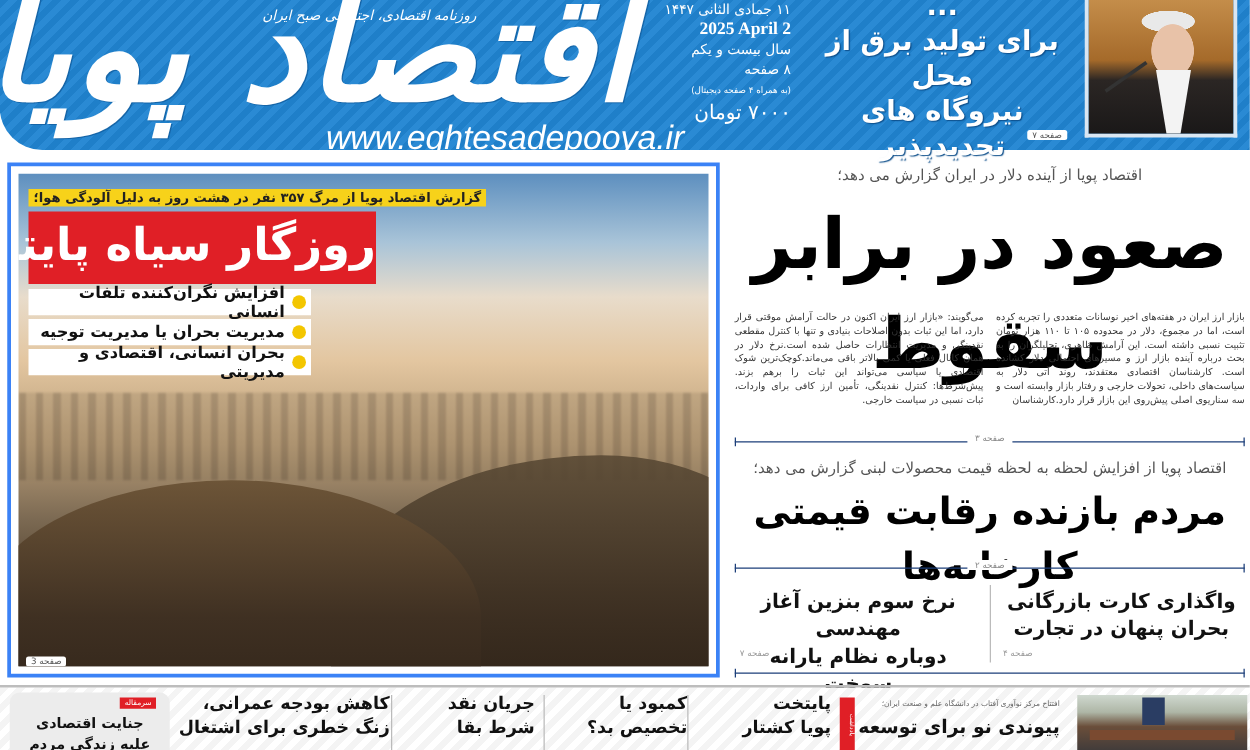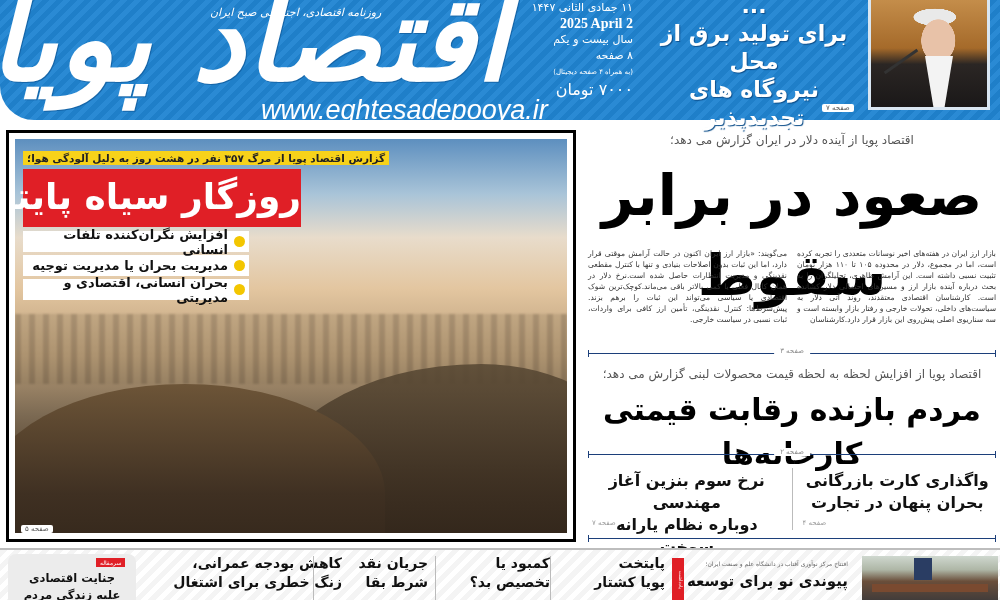--- a/index.html
+++ b/index.html
@@ -50,21 +50,21 @@
   .top-photo .collar { position: absolute; left: 54px; top: 56px; width: 28px; height: 51px; background: #f3f3f3; clip-path: polygon(0 0, 100% 0, 70% 100%, 30% 100%); }
   .top-photo .mic { position: absolute; left: 10px; top: 60px; width: 40px; height: 3px; background: #333; transform: rotate(-35deg); }
   .page-tag-blue {
     position: absolute; left: 822px; top: 104px; background: #fff; color: #555;
     font-size: 7px; padding: 0 4px; border-radius: 2px;
   }
 
   
   .photo-box {
     position: absolute; left: 6px; top: 130px; width: 570px; height: 412px;
-    border: 3px solid #000000; background: #fff; padding: 3px;
+    border: 3px solid #3b82f6; background: #fff; padding: 3px;
   }
   .photo {
     position: absolute; left: 6px; top: 6px; width: 552px; height: 394px; overflow: hidden;
     background: linear-gradient(180deg, #5d8fbf 0%, #a9c4d8 14%, #e8dccb 25%, #e3c6a0 38%, #b89c78 55%, #7c6a53 70%, #4d3d2c 85%, #3a2c1f 100%);
   }
   .hill1 { position: absolute; left: -30px; top: 245px; width: 400px; height: 220px; border-radius: 50% 50% 0 0; background: linear-gradient(180deg, #6d5538 0%, #3f3022 50%, #2a1f15 100%); }
   .hill2 { position: absolute; left: 250px; top: 225px; width: 360px; height: 220px; border-radius: 60% 40% 0 0; background: linear-gradient(180deg, #5a4a35 0%, #3a2d20 60%, #2a1f15 100%); opacity: .9; }
   .city { position: absolute; left: 0; top: 175px; width: 552px; height: 70px; background: repeating-linear-gradient(90deg, rgba(90,75,55,.35) 0 6px, rgba(140,120,90,.25) 6px 14px); filter: blur(1px); }
   .kicker-yellow {
     position: absolute; left: 8px; top: 12px; background: #f7d21a; color: #222;
@@ -183,21 +183,21 @@
       </div>
       <div class="bullet">
         <span class="dot"></span>
         <span>مدیریت بحران یا مدیریت توجیه</span>
       </div>
       <div class="bullet">
         <span class="dot"></span>
         <span>بحران انسانی، اقتصادی و مدیریتی</span>
       </div>
     </div>
-    <div class="page-tag-photo">صفحه ۵</div>
+    <div class="page-tag-photo">صفحه 3</div>
   </div>
 </section>
 
 <section class="right-col">
   <div class="kicker k1">اقتصاد پویا از آینده دلار در ایران گزارش می دهد؛</div>
   <h1 class="main-headline">صعود در برابر سقوط</h1>
   <div class="body-cols">
     <p class="body-col">بازار ارز ایران در هفته‌های اخیر نوسانات متعددی را تجربه کرده است، اما در مجموع، دلار در محدوده ۱۰۵ تا ۱۱۰ هزار تومان تثبیت نسبی داشته است. این آرامش ظاهری، تحلیلگران را به بحث درباره آینده بازار ارز و مسیرهای احتمالی دلار کشانده است. کارشناسان اقتصادی معتقدند، روند آتی دلار به سیاست‌های داخلی، تحولات خارجی و رفتار بازار وابسته است و سه سناریوی اصلی پیش‌روی این بازار قرار دارد.کارشناسان</p>
     <p class="body-col">می‌گویند: «بازار ارز ایران اکنون در حالت آرامش موقتی قرار دارد، اما این ثبات بدون اصلاحات بنیادی و تنها با کنترل مقطعی نقدینگی و مدیریت انتظارات حاصل شده است.نرخ دلار در همان کانال فعلی یا کمی بالاتر باقی می‌ماند.کوچک‌ترین شوک اقتصادی یا سیاسی می‌تواند این ثبات را برهم بزند. پیش‌شرط‌ها: کنترل نقدینگی، تأمین ارز کافی برای واردات، ثبات نسبی در سیاست خارجی.</p>
   </div>
@@ -229,21 +229,21 @@
 
 <footer class="bottom-strip">
   <div class="editorial">
     <span class="tag">سرمقاله</span>
     <div class="title">
       <div>جنایت اقتصادی</div>
       <div>علیه زندگی مردم</div>
     </div>
   </div>
 
-  <div class="teaser" style="right: 658px; margin-left: 18px;">
+  <div class="teaser" style="right: 688px; margin-left: 18px;">
     <div>کاهش بودجه عمرانی،</div>
     <div>زنگ خطری برای اشتغال</div>
   </div>
   <div class="teaser-div" style="left: 313px;"></div>
 
   <div class="teaser" style="right: 572px;">
     <div>جریان نقد</div>
     <div>شرط بقا</div>
   </div>
   <div class="teaser-div" style="left: 435px;"></div>

